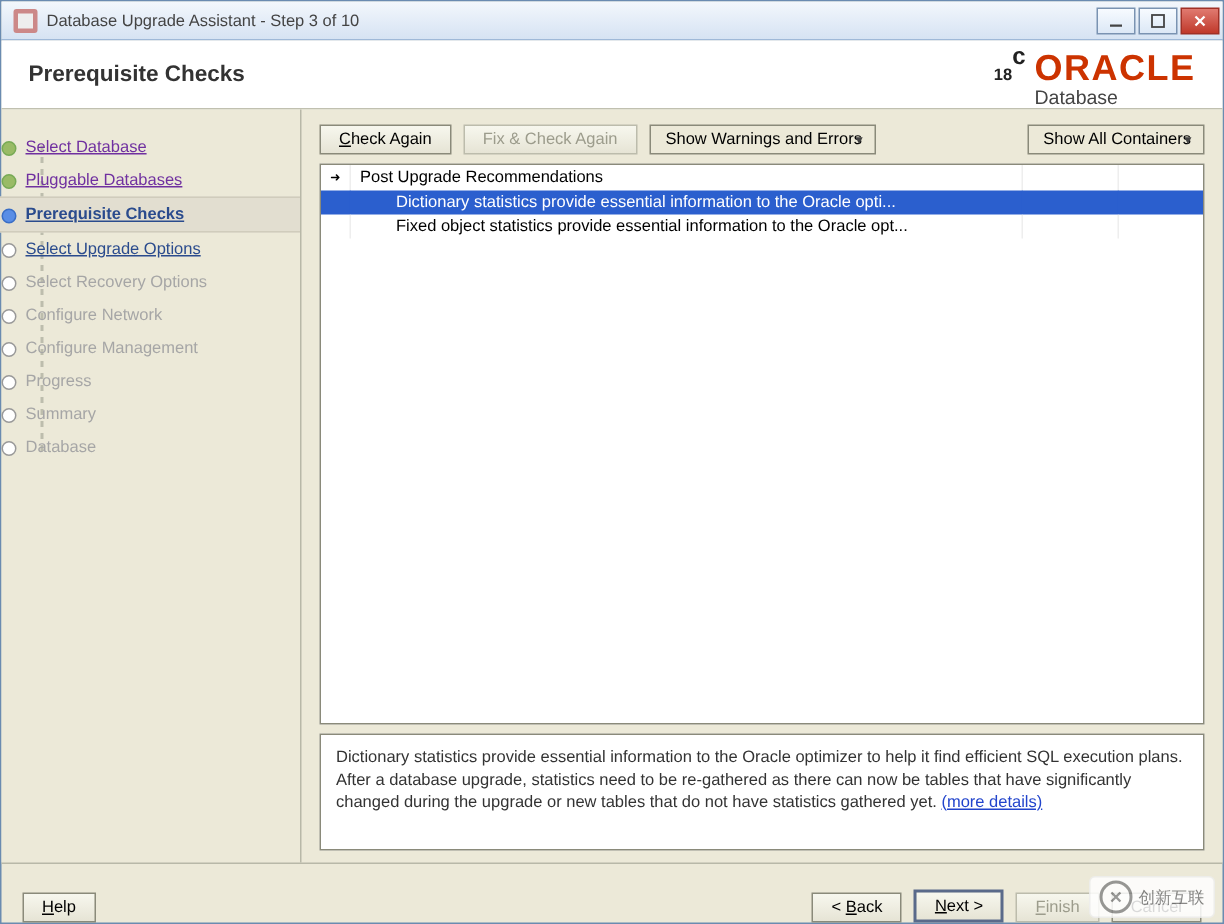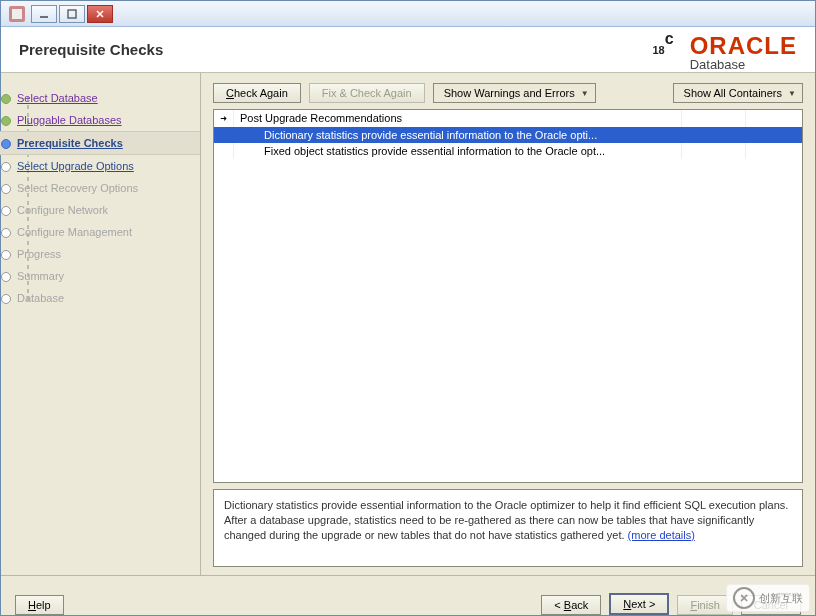--- a/index.html
+++ b/index.html
@@ -11,21 +11,21 @@
 .titlebar .app-icon { width: 16px; height: 16px; margin: 0 6px; background: #c88; border-radius: 2px; position: relative; }
 .titlebar .app-icon::before { content: ""; position: absolute; inset: 3px; background: #eee; }
 .titlebar .title { color: #444; flex: 1; }
 .win-btns { display: flex; gap: 2px; }
 .win-btn { width: 26px; height: 18px; border: 1px solid #7a93b2; background: linear-gradient(#f7fbff,#dce8f6); display:flex;align-items:center;justify-content:center; }
 .win-btn.close { background: linear-gradient(#e07a70,#c0392b); border-color:#a03026; color:#fff; font-weight:bold; }
 .win-btn svg { width:10px; height:10px; }
 
 .header { height: 46px; background: #fff; border-bottom: 1px solid #c0c0b0; display:flex; align-items:center; padding: 0 18px; }
 .page-title { font-size: 15px; font-weight: bold; color: #333; flex:1; }
-.logo { display:flex; align-items:baseline; gap:16px; }
+.logo { display:flex; align-items:baseline; gap:6px; }
 .logo-18c { font-size: 28px; font-weight:bold; color:#222;}
 .logo-18c sup { font-size: 16px; }
 .logo-text { display:flex; flex-direction:column; line-height:1; }
 .logo-oracle { color:#c30; font-size:24px; font-weight:bold; letter-spacing:1px; }
 .logo-db { color:#444; font-size:13px; text-align:left; }
 
 .body { flex:1; display:flex; background:#ece9d8; }
 
 .sidebar { width: 200px; border-right: 1px solid #b8b8a8; padding-top: 14px; position:relative; }
 .steps { list-style:none; position:relative; }
@@ -39,21 +39,21 @@
 .step.current a { color:#2a4b8d; font-weight:bold; text-decoration:underline; }
 .step.current { background:#e2ded0; border-top:1px solid #d0ccbc; border-bottom:1px solid #d0ccbc; margin-left:-22px; padding-left:38px; }
 .step.current .dot { left:22px; }
 .step.next a { color:#2a4b8d; text-decoration:underline; cursor:pointer; }
 
 .main { flex:1; padding: 10px 12px 8px 12px; display:flex; flex-direction:column; gap:6px; }
 
 .toolbar { display:flex; gap:8px; align-items:center; }
 .btn { background: linear-gradient(#f7f7ee,#e6e4d5); border:1px solid #8a8a7a; padding: 3px 12px; cursor:pointer; }
 .btn:disabled, .btn.disabled { color:#9c9c8c; border-color:#bcbcac; cursor:default; }
-.dropdown { background:#ece9d8; border:1px solid #8a8a7a; padding:3px 20px 3px 10px; position:relative; cursor:pointer; }
+.dropdown { background:#ece9d8; border:1px solid #8a8a7a; padding:3px 8px 3px 10px; position:relative; cursor:pointer; }
 .dropdown::after { content:"▼"; font-size:8px; position:absolute; right:6px; top:5px; color:#444;}
 .spacer { flex:1; }
 
 .table-wrap { flex:1; border:1px solid #8a8a7a; background:#fff; display:flex; flex-direction:column; overflow:hidden; }
 .thead { display:flex; background:#ece9d8; border-bottom:1px solid #b0b0a0; }
 .th { padding:3px 6px; border-right:1px solid #c0c0b0; color:#333; }
 .th.c1 { width:20px; }
 .th.c2 { flex:1; text-align:center; }
 .th.c3 { width:64px; text-align:center; }
 .th.c4 { width:56px; text-align:center; border-right:none; }
@@ -81,20 +81,21 @@
 .watermark { position:absolute; right:6px; bottom:4px; opacity:.85; background:#fff; padding:2px 6px; border-radius:4px; color:#777; font-size:11px; display:flex; align-items:center; gap:4px; border:1px solid #eee;}
 .watermark .wc { width:22px;height:22px;border:2px solid #888;border-radius:50%;display:flex;align-items:center;justify-content:center;font-weight:bold;color:#888; }
 </style>
 </head>
 <body>
 
 <div class="window">
 
   <div class="titlebar">
     <div class="app-icon"></div>
+    <div class="title">Database Upgrade Assistant - Step 3 of 10</div>
     <div class="win-btns">
       <div class="win-btn">
           <svg viewBox="0 0 10 10">
             <line x1="1" y1="8" x2="9" y2="8" stroke="#444" stroke-width="1.5"></line>
           </svg>
         </div>
       <div class="win-btn">
           <svg viewBox="0 0 10 10">
             <rect x="1" y="1" width="8" height="8" fill="none" stroke="#444" stroke-width="1.2"></rect>
           </svg>

